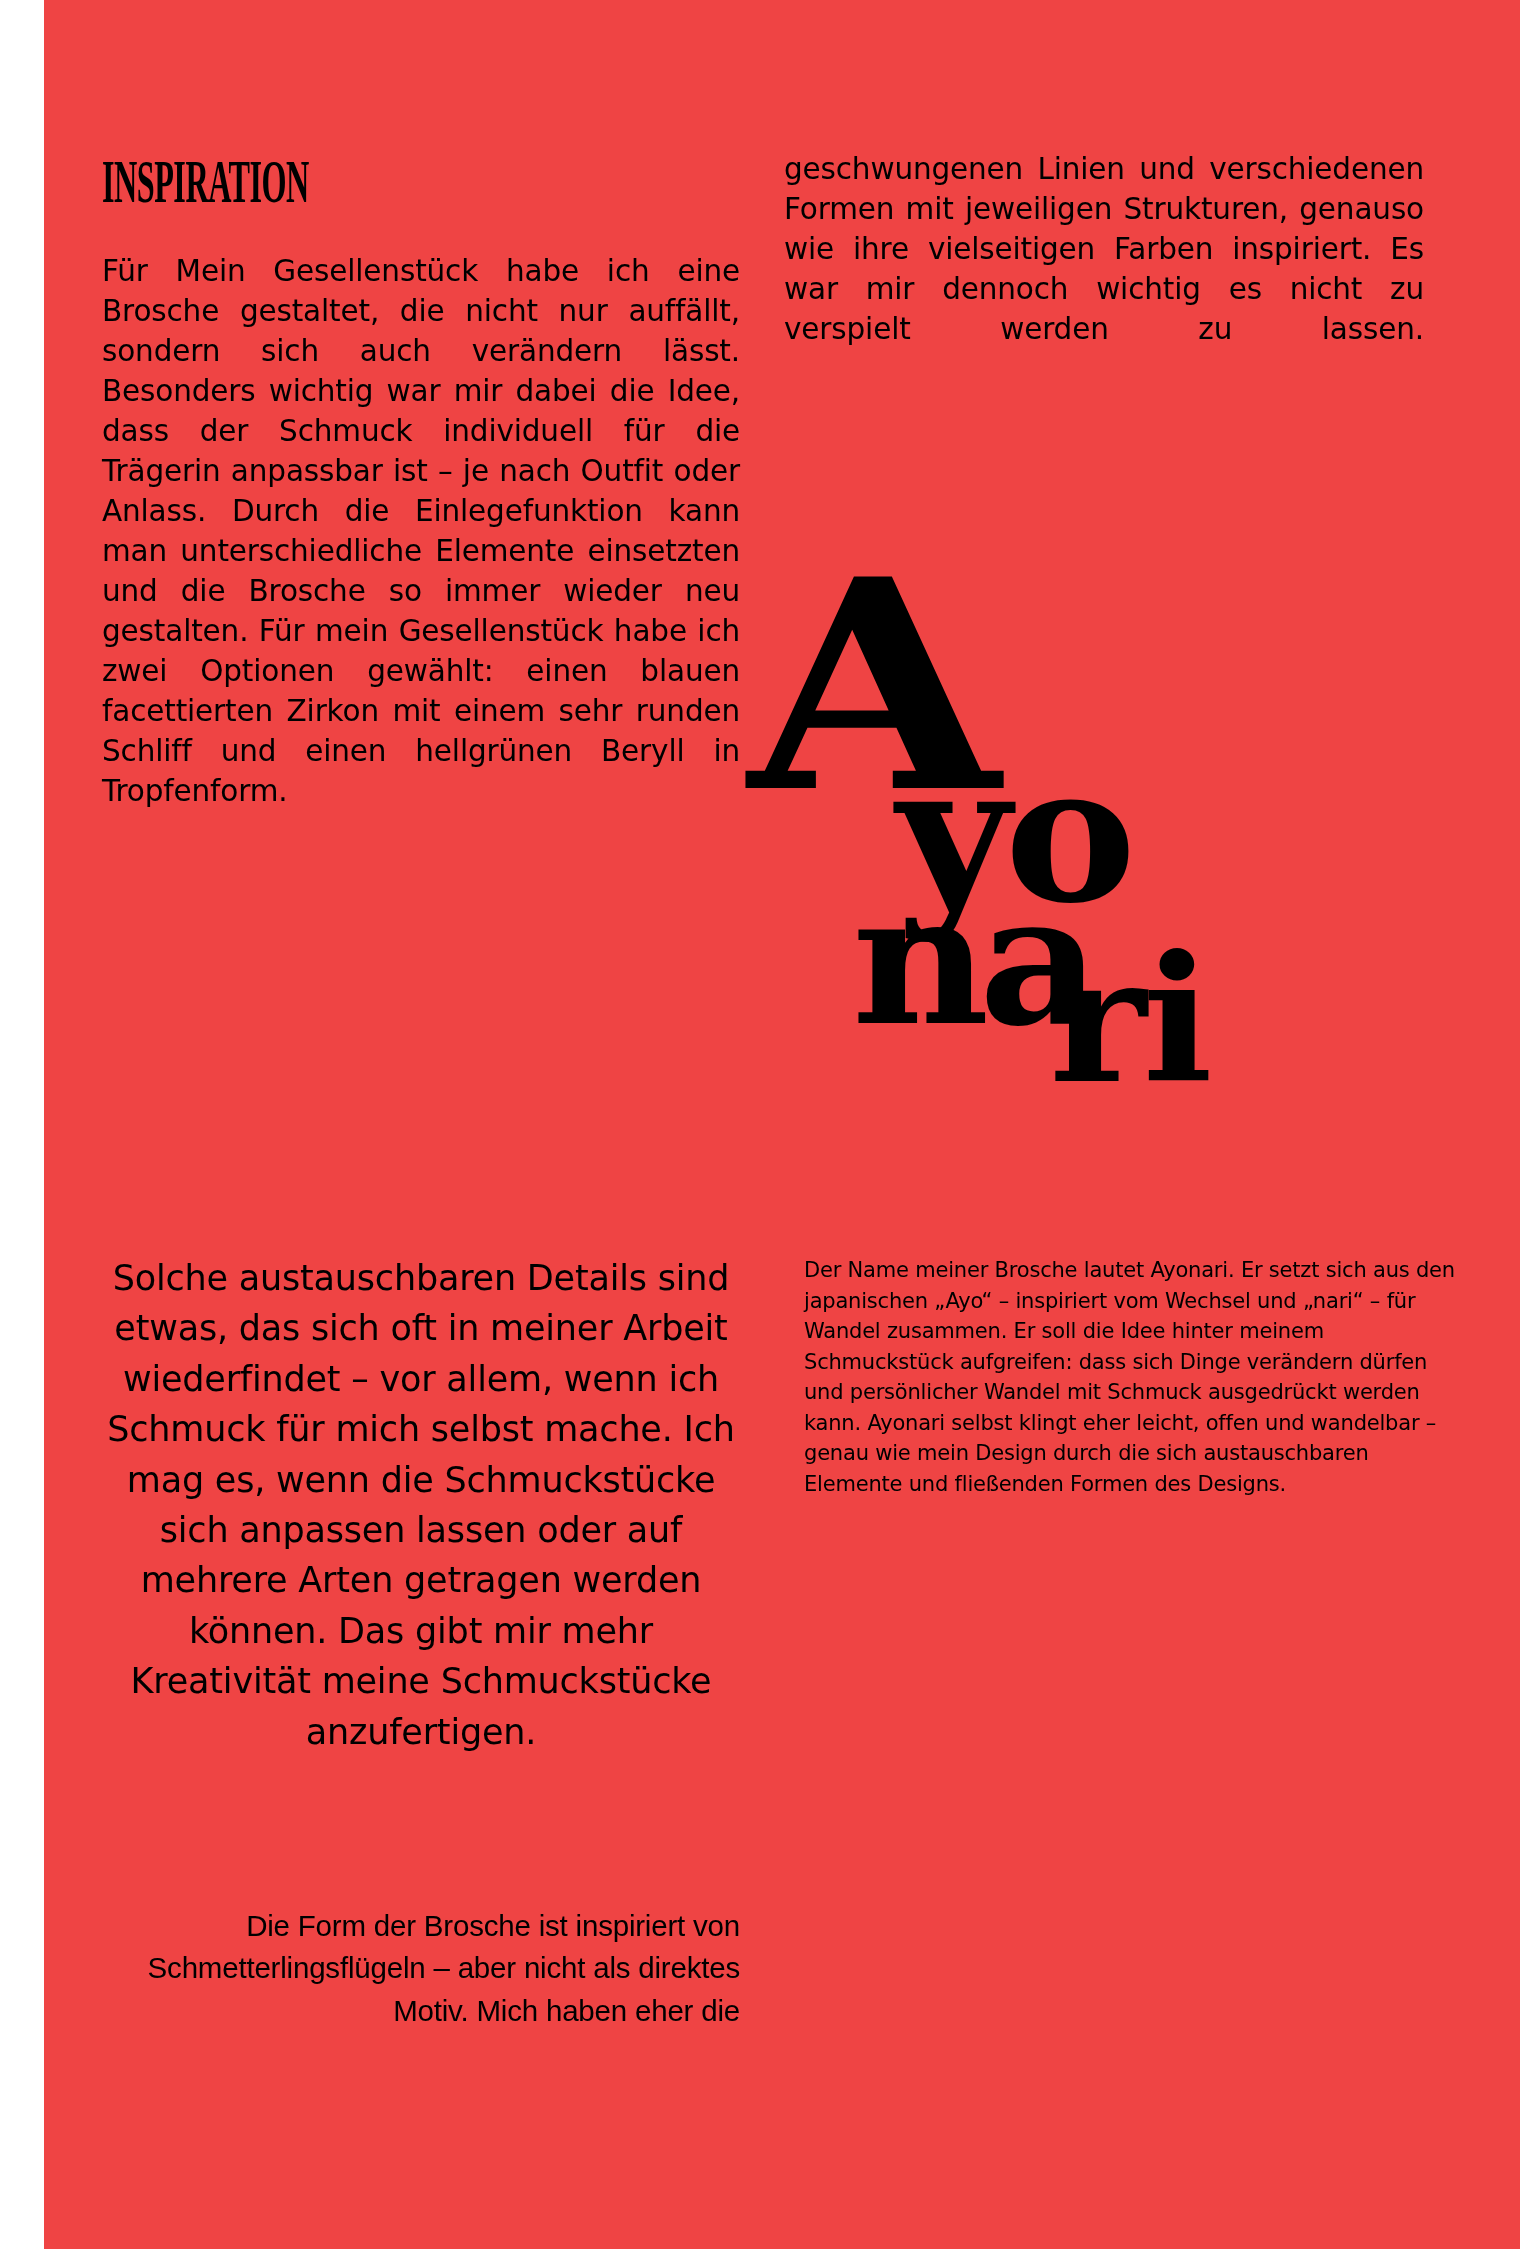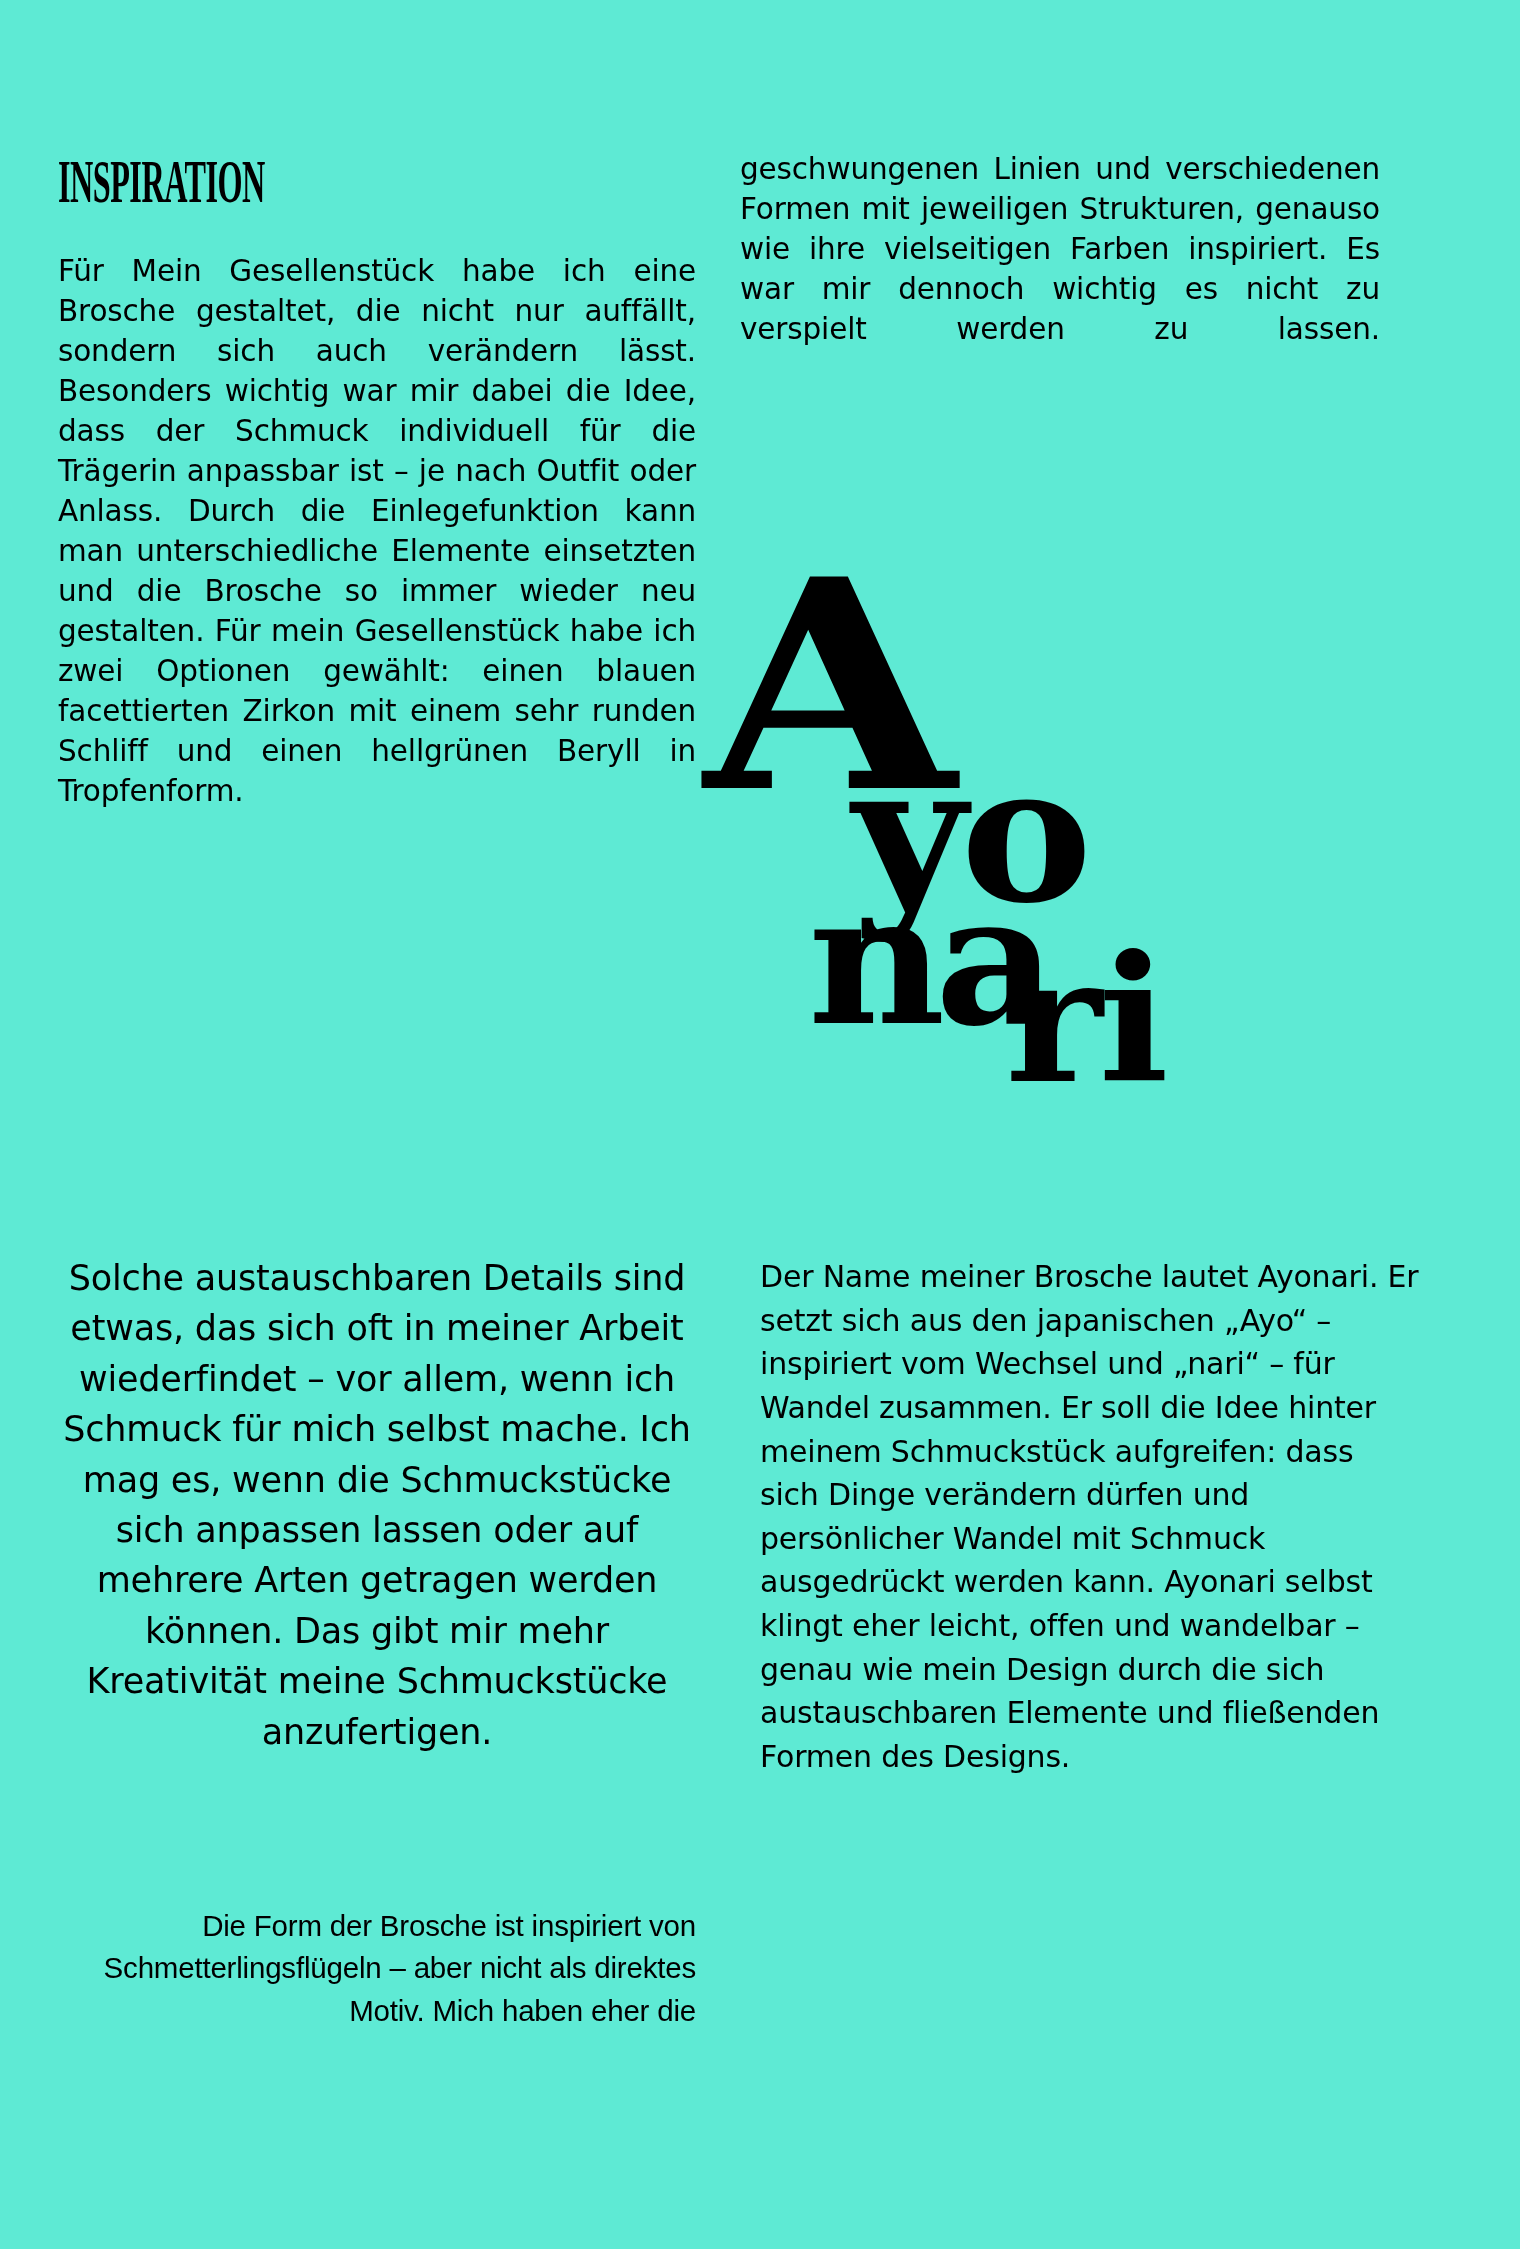--- a/index.html
+++ b/index.html
@@ -12,21 +12,22 @@
     height: 2249px;
     position: relative;
     font-family: "Liberation Sans", sans-serif;
     color: #000000;
     overflow: hidden;
   }
 
   .page {
     position: absolute;
     inset: 0;
-    background: #5eead4;
+    background: #ef4444;
+    margin-left: 44px;
   }
 
   
   .col-left {
     position: absolute;
     left: 58px;
     top: 150px;
     width: 638px;
   }
 
@@ -103,21 +104,21 @@
 
   .col-right-bottom {
     position: absolute;
     left: 760px;
     top: 1255px;
     width: 660px;
   }
 
   .rb-text {
     font-family: "DejaVu Sans", sans-serif;
-    font-size: 30px;
+    font-size: 21px;
     line-height: 1.455;
     text-align: left;
     letter-spacing: -0.2px;
     margin: 0;
   }
 
   
   .logotype {
     position: absolute;
     left: 700px;

